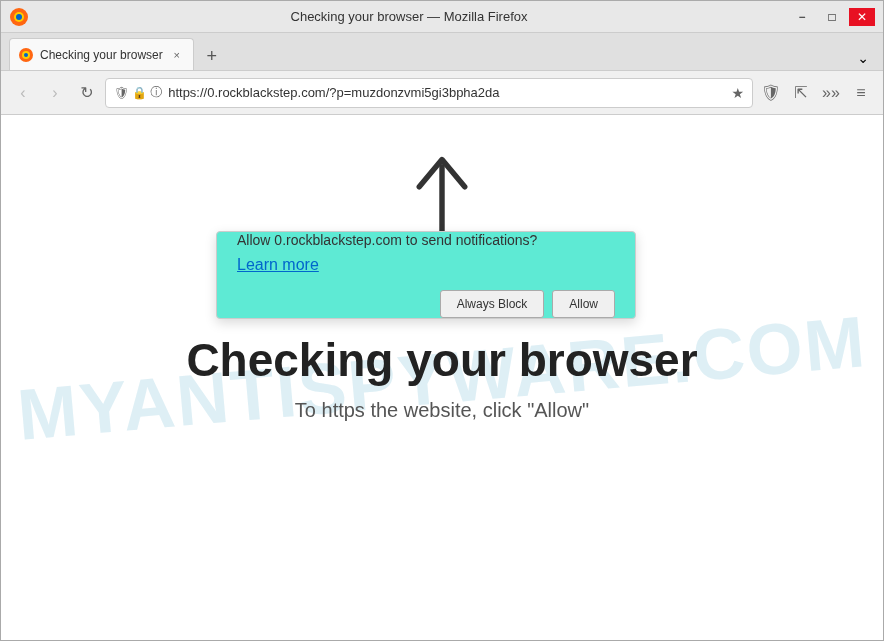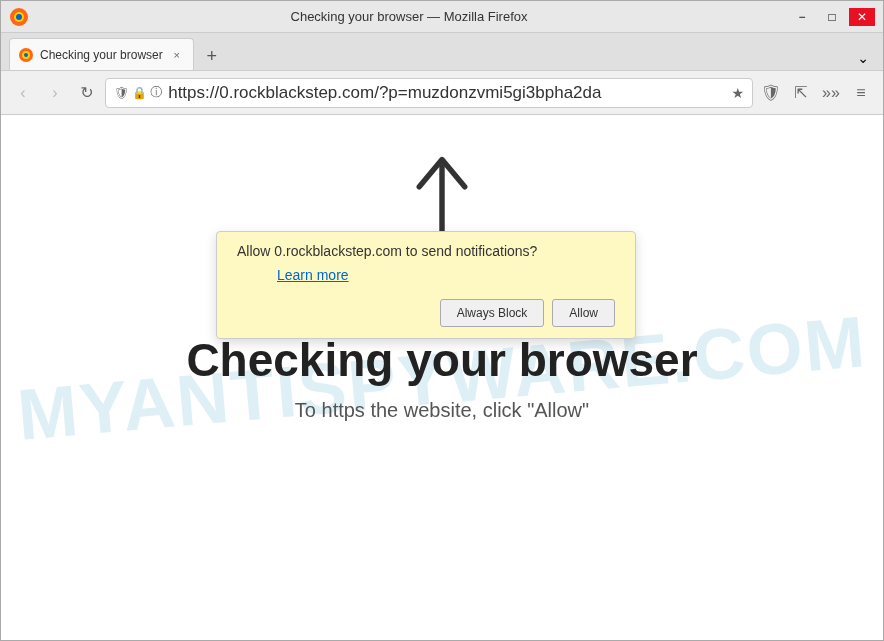--- a/index.html
+++ b/index.html
@@ -182,21 +182,21 @@
       display: flex;
       align-items: center;
       gap: 3px;
     }
     .addr-icon {
       font-size: 12px;
       color: #666;
     }
     .address-text {
       flex: 1;
-      font-size: 17px;
+      font-size: 13px;
       color: #333;
       white-space: nowrap;
       overflow: hidden;
     }
     .address-right-icons {
       display: flex;
       align-items: center;
       gap: 4px;
     }
     .nav-right-icons {
@@ -204,41 +204,40 @@
       align-items: center;
       gap: 2px;
     }
 
     
     .notification-popup {
       position: absolute;
       top: 116px;
       left: 215px;
       width: 420px;
-      background: #fef9c3;
+      background: #5eead4;
       border: 1px solid #ccc;
       border-radius: 4px;
       box-shadow: 0 4px 12px rgba(0,0,0,0.15);
-      padding: 11px 20px;
+      padding: 0 20px;
       z-index: 100;
     }
     .notif-title {
       font-size: 14px;
       color: #333;
       font-weight: normal;
       margin-bottom: 8px;
     }
     .notif-learn-more {
       color: #0066cc;
       text-decoration: underline;
-      font-size: 14px;
+      font-size: 16px;
       cursor: pointer;
       display: block;
       margin-bottom: 16px;
-      margin-left: 40px;
     }
     .notif-buttons {
       display: flex;
       justify-content: flex-end;
       gap: 8px;
     }
     .notif-btn {
       padding: 6px 16px;
       border: 1px solid #aaa;
       border-radius: 3px;

